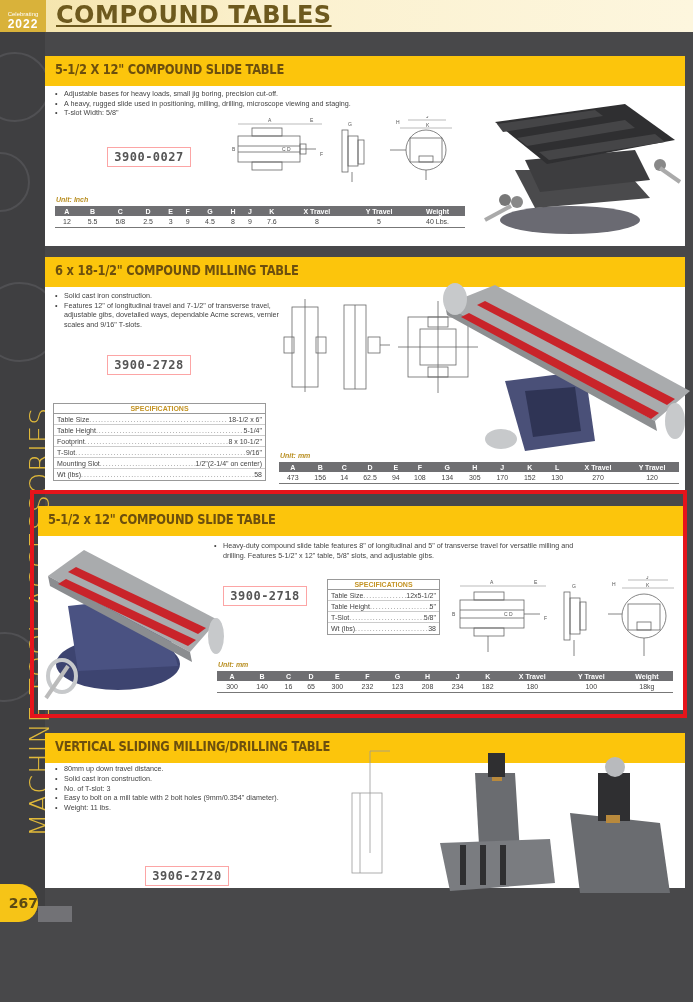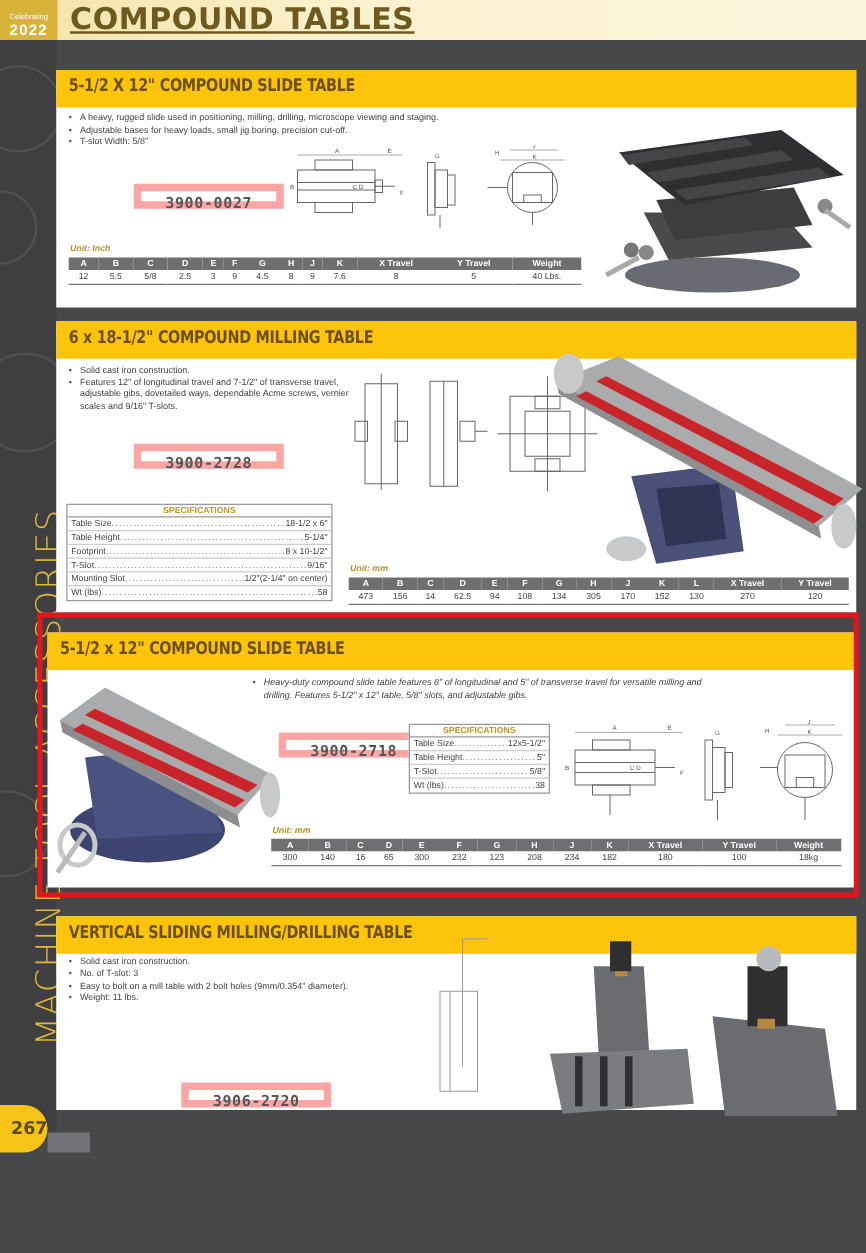--- a/index.html
+++ b/index.html
@@ -26,21 +26,21 @@
   .bottom-bar { position: absolute; left: 38px; top: 906px; width: 34px; height: 16px; background: #727276; }
 
   
   .section { position: absolute; background: #fff; }
   .section-title-bar { position: absolute; left: 0; top: 0; right: 0; height: 30px; background: #fcc50c; }
   .section-title { position: absolute; left: 10px; top: 5px; font-family: "DejaVu Sans", sans-serif; font-weight: 900;
     font-size: 14px; color: #6c4f0e; transform: scaleX(0.82); transform-origin: 0 50%; white-space: nowrap; letter-spacing: -0.3px; }
   ul.bullets { position: absolute; list-style: none; font-size: 7.2px; color: #444; line-height: 9.5px; }
   ul.bullets li { position: relative; padding-left: 9px; }
   ul.bullets li::before { content: "•"; position: absolute; left: 0; top: 0; }
-  .part-box { position: absolute; border: 6px solid #fca5a5; background: #fff; height: 20px; width: 120px;
+  .part-box { position: absolute; border: 1px solid #fca5a5; background: #fff; height: 20px; width: 84px;
     font-family: "DejaVu Sans Mono", monospace; font-weight: bold; font-size: 12px; color: #555; text-align: center; line-height: 18px; letter-spacing: 0.5px; }
   .unit-label { position: absolute; font-size: 7px; color: #b98f22; font-style: italic; font-weight: bold; }
   table.dims { position: absolute; border-collapse: collapse; font-size: 7px; }
   table.dims th { background: #6f6f72; color: #fff; font-weight: bold; height: 10px; padding: 0 2px; text-align: center; }
   table.dims td { color: #444; height: 11px; text-align: center; padding: 0 2px; border-bottom: 1px solid #777; }
 
   .specs { position: absolute; border: 1px solid #999; background: #fff; font-size: 7px; color: #444; }
   .specs .spec-h { text-align: center; color: #c49425; font-weight: bold; font-size: 7px; border-bottom: 1px solid #999; height: 10px; line-height: 10px; }
   .specs .spec-row { display: flex; height: 11px; line-height: 11px; padding: 0 3px; border-bottom: 1px solid #ccc; white-space: nowrap; overflow: hidden; }
   .specs .spec-row:last-child { border-bottom: none; }
@@ -73,22 +73,22 @@
 </div>
 <div class="side-text">MACHINE TOOL ACCESSORIES</div>
 <div class="bottom-bar"></div>
 <div class="page-num">267</div>
 
 <div class="section" style="left:45px;top:56px;width:640px;height:190px;">
   <div class="section-title-bar">
     <div class="section-title">5-1/2 X 12" COMPOUND SLIDE TABLE</div>
   </div>
   <ul class="bullets" style="left:10px;top:33px;width:430px;">
+    <li>Adjustable bases for heavy loads, small jig boring, precision cut-off.</li>
     <li>A heavy, rugged slide used in positioning, milling, drilling, microscope viewing and staging.</li>
-    <li>Adjustable bases for heavy loads, small jig boring, precision cut-off.</li>
     <li>T-slot Width: 5/8"</li>
   </ul>
   <div class="part-box" style="left:62px;top:91px;">3900-0027</div>
 
   <svg class="diagram" style="left:185px;top:60px;" width="250" height="70" viewBox="0 0 250 70">
     <g stroke="#666" fill="none" stroke-width="0.8">
       <rect x="8" y="20" width="62" height="26"></rect>
         <rect x="22" y="12" width="30" height="8"></rect>
         <rect x="22" y="46" width="30" height="8"></rect>
       <line x1="8" y1="30" x2="70" y2="30"></line>
@@ -283,21 +283,21 @@
     <ellipse cx="20" cy="28" rx="12" ry="16" fill="#c7c9cb"></ellipse>
     <ellipse cx="240" cy="150" rx="10" ry="18" fill="#c7c9cb"></ellipse>
     <ellipse cx="66" cy="168" rx="16" ry="10" fill="#c7c9cb"></ellipse>
   </svg>
 </div>
 
 <div class="section" style="left:38px;top:506px;width:647px;height:204px;">
   <div class="section-title-bar">
     <div class="section-title">5-1/2 x 12" COMPOUND SLIDE TABLE</div>
   </div>
-  <ul class="bullets" style="left:164px;top:35px;width:380px;font-style:italic;">
+  <ul class="bullets" style="left:176px;top:35px;width:380px;">
     <li>Heavy-duty compound slide table features 8" of longitudinal and 5" of transverse travel for versatile milling and drilling. Features 5-1/2" x 12" table, 5/8" slots, and adjustable gibs.</li>
   </ul>
   <div class="part-box" style="left:185px;top:80px;">3900-2718</div>
 
   <div class="specs" style="left:289px;top:73px;width:113px;">
     <div class="spec-h">SPECIFICATIONS</div>
     <div class="spec-row">
         <span class="k">Table Size</span>
         <span class="dots"></span>
         <span class="v">12x5-1/2"</span>
@@ -402,20 +402,21 @@
     <ellipse cx="24" cy="140" rx="14" ry="16" fill="none" stroke="#c7c9cb" stroke-width="4"></ellipse>
     <line x1="8" y1="162" x2="30" y2="130" stroke="#bbb" stroke-width="4"></line>
   </svg>
 </div>
 
 <div class="section" style="left:45px;top:718px;width:640px;height:155px;margin-top:15px;">
   <div class="section-title-bar">
     <div class="section-title">VERTICAL SLIDING MILLING/DRILLING TABLE</div>
   </div>
   <ul class="bullets" style="left:10px;top:31px;width:285px;line-height:9.8px;">
+    <li>80mm up down travel distance.</li>
     <li>Solid cast iron construction.</li>
     <li>No. of T-slot: 3</li>
     <li>Easy to bolt on a mill table with 2 bolt holes (9mm/0.354" diameter).</li>
     <li>Weight: 11 lbs.</li>
   </ul>
   <div class="part-box" style="left:100px;top:133px;">3906-2720</div>
 
   <svg class="photo" style="left:285px;top:0px;" width="355" height="160" viewBox="0 0 355 160">
     <g stroke="#999" fill="none" stroke-width="0.8">
       <line x1="40" y1="18" x2="40" y2="120"></line>

